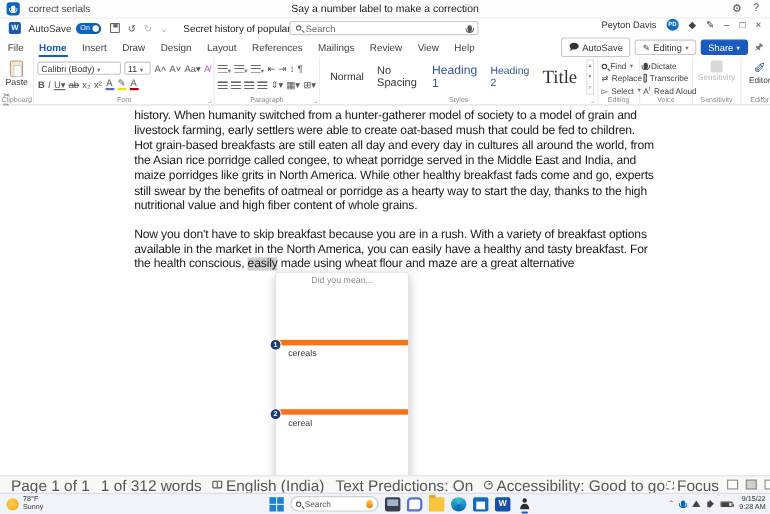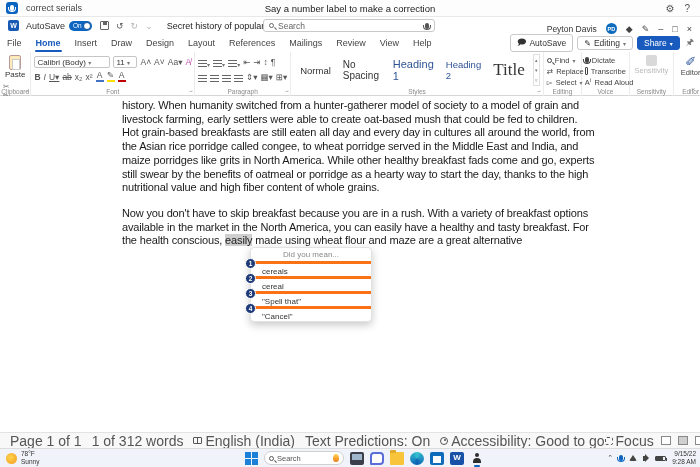--- a/index.html
+++ b/index.html
@@ -21,21 +21,21 @@
   .toggle { width:23px; height:10px; background:#0b64c0; border-radius:5px; margin-left:4px; position:relative; color:#fff; font-size:6.5px; line-height:10px; padding-left:4px; }
   .toggle .knob { position:absolute; right:1px; top:1px; width:8px; height:8px; border-radius:50%; background:#fff; border:1px solid #0b4f96; }
   .qat { display:flex; align-items:center; gap:7px; margin-left:8px; color:#555; }
   .qat .gray { color:#b5b5b5; }
   .floppy { width:9px; height:9px; border:1px solid #666; border-radius:1px; position:relative; display:inline-block; }
   .floppy::after { content:''; position:absolute; top:0; left:2px; width:4px; height:3px; background:#666; }
   .doctitle { margin-left:14px; font-size:9px; color:#222; }
   .tsearch { position:absolute; left:263px; top:2px; width:172px; height:13px; border:1px solid #c9c9c9; border-radius:3px; background:#fff; display:flex; align-items:center; font-size:8.5px; color:#666; padding:0 5px; }
   .tsearch .mag { margin-right:4px; }
   .tsearch .mic { margin-left:auto; color:#555; }
-  .tright { position:absolute; right:0; top:0; height:17px; display:flex; align-items:flex-end; gap:9px; padding-right:8px; }
+  .tright { position:absolute; right:0; top:0; height:17px; display:flex; align-items:flex-start; gap:9px; padding-right:8px; }
   .uname { font-size:8.5px; color:#333; }
   .avatar { width:11px; height:11px; border-radius:50%; background:#0f6cbd; color:#fff; font-size:5.5px; font-weight:bold; display:flex; align-items:center; justify-content:center; }
   .winctl { font-size:9px; color:#444; }
 
   
   .tabsrow { position:absolute; top:34px; left:0; width:700px; height:18px; background:#fff; display:flex; align-items:center; }
   .tab { font-size:9px; color:#444; padding:0 7px; height:18px; line-height:18px; position:relative; }
   .tab.active { color:#185abd; font-weight:bold; }
   .tab.active::after { content:''; position:absolute; left:6px; right:6px; bottom:0; height:2px; background:#185abd; border-radius:1px; }
   .tabactions { margin-left:auto; display:flex; align-items:center; gap:4px; margin-right:6px; }
@@ -87,21 +87,21 @@
   
   .docarea { position:absolute; top:96px; left:0; width:700px; height:336px; background:#fff; overflow:hidden; }
   .dtext { position:absolute; left:122px; top:3px; width:470px; font-size:11px; line-height:13.7px; color:#1a1a1a; letter-spacing:-0.15px; }
   .dline { white-space:nowrap; }
   .p2 { margin-top:12px; }
   .hl { background:#cfcfcf; }
 
   
   .popup { position:absolute; left:250px; top:151px; width:122px; background:#fff; border:1px solid #e3e3e3; border-radius:4px; box-shadow:0 3px 9px rgba(0,0,0,0.22); font-size:8px; }
   .phead { height:13px; line-height:13px; text-align:center; color:#8a8a8a; }
-  .pitem { position:relative; height:15px; line-height:15px; padding-left:11px; color:#333; border-top:3px solid #f97316; }
+  .pitem { position:relative; height:15px; line-height:15px; padding-left:11px; color:#333; border-top:5px solid #f97316;margin-top:48px; }
   .badge { position:absolute; left:-6px; top:-6px; width:11px; height:11px; border-radius:50%; background:#1e3a78; border:1px solid #fff; color:#fff; font-size:6.5px; font-weight:bold; text-align:center; line-height:10px; }
 
   
   .statusbar { position:absolute; top:432px; left:0; width:700px; height:16px; background:#f8f8f8; border-top:1px solid #e3e3e3; display:flex; align-items:center; font-size:14px; color:#555; }
   .statusbar .sseg { margin-left:10px; display:flex; align-items:center; gap:3px; white-space:nowrap; }
   .sright { margin-left:auto; display:flex; align-items:center; gap:7px; margin-right:6px; }
   .viewic { display:inline-block; width:10px; height:9px; border:1px solid #888; background:#fff; }
   .viewic.act { background:#cfcfcf; }
   .ztrack { display:inline-block; width:44px; height:1px; background:#999; position:relative; vertical-align:middle; }
   .zthumb { position:absolute; left:26px; top:-3px; width:3px; height:7px; background:#555; }

